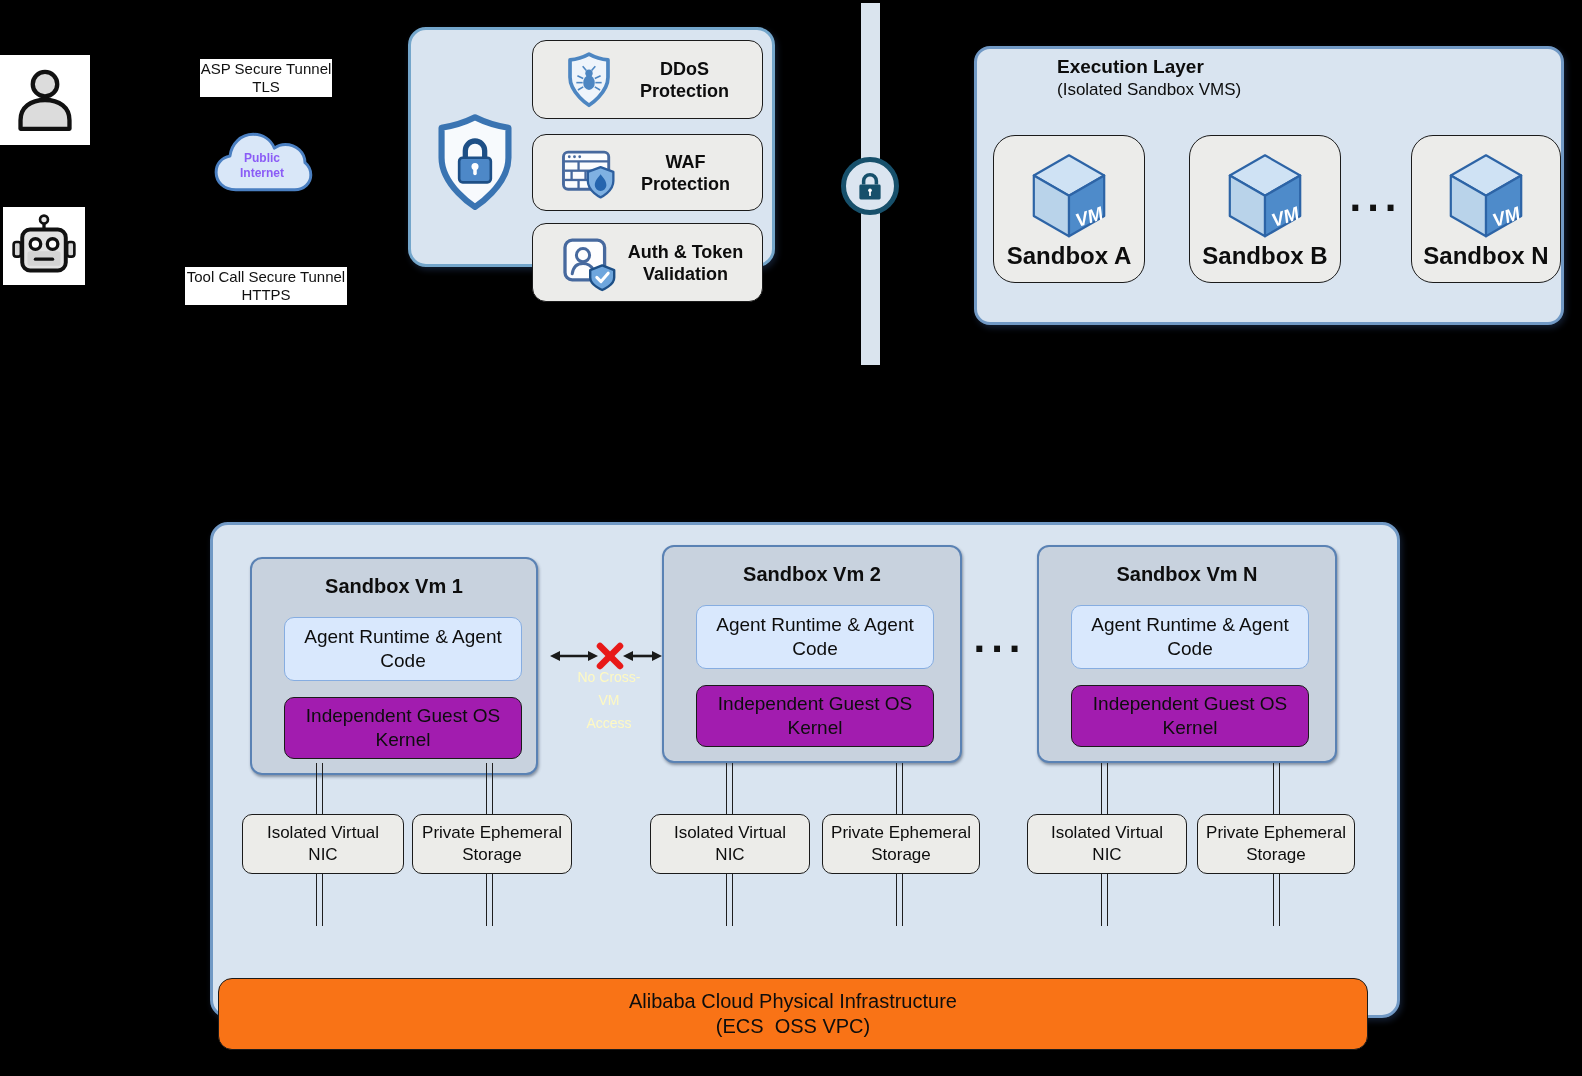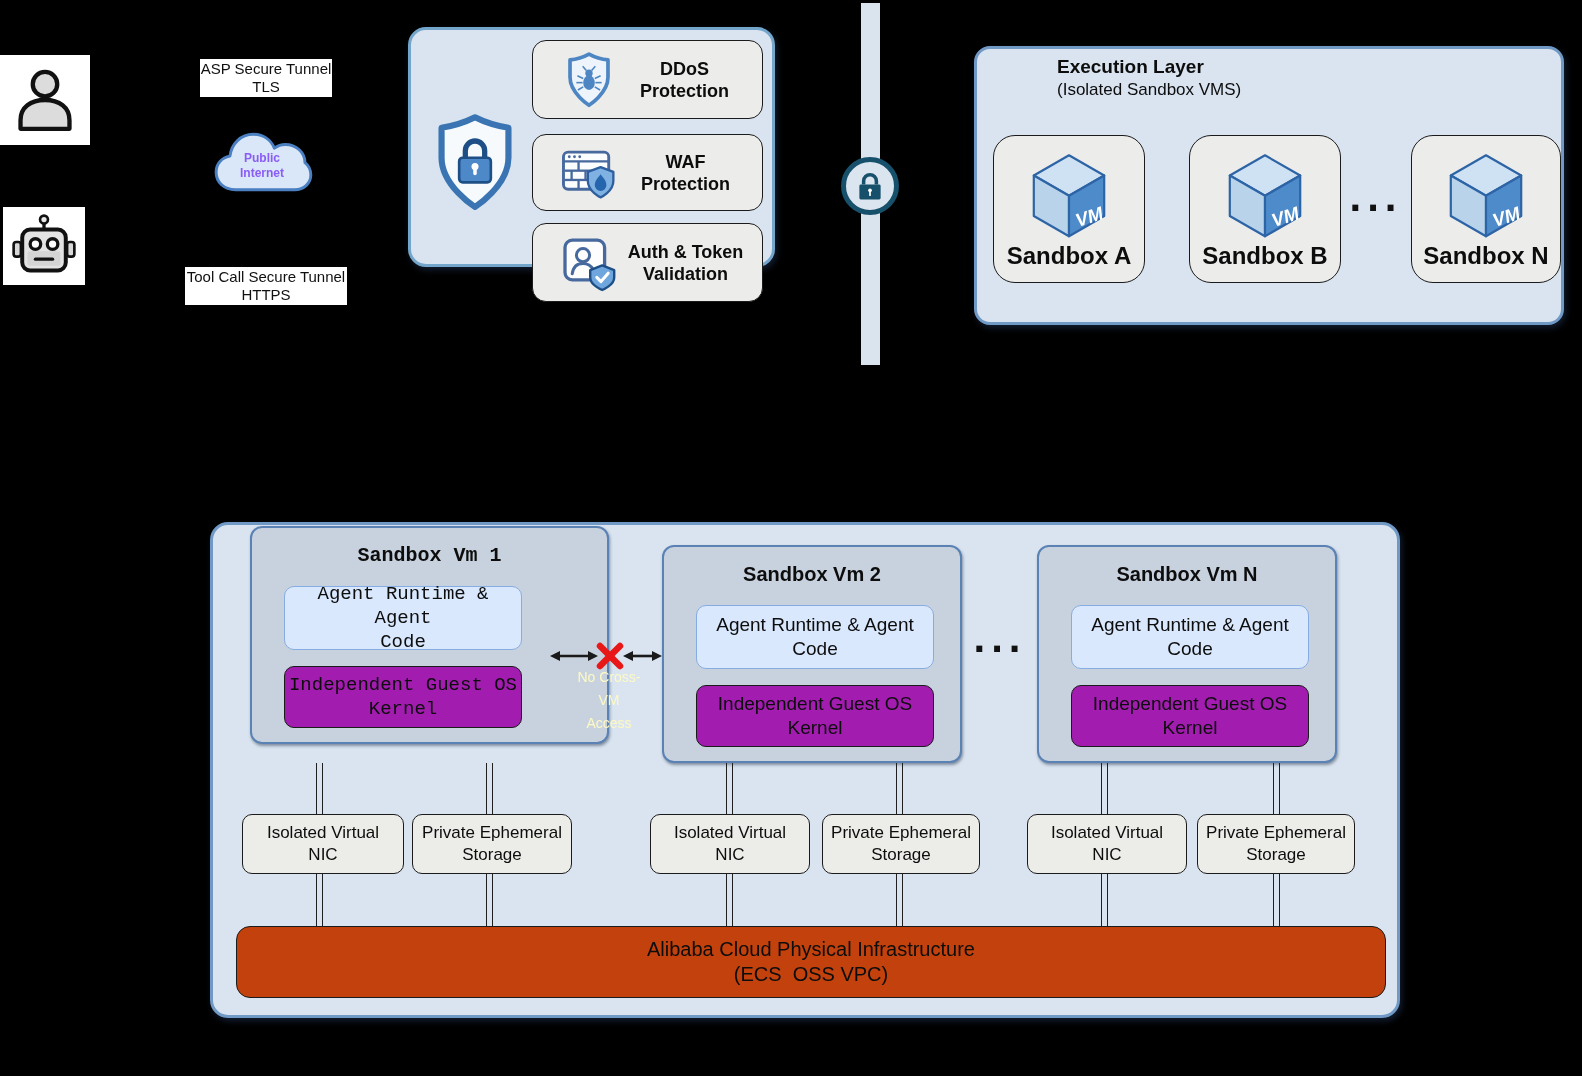--- a/index.html
+++ b/index.html
@@ -212,21 +212,21 @@
         <path d="M8,29 L48,52 L48,98 L8,75 Z" fill="#b9d3ea" stroke="#2d64a6" stroke-width="2.5" stroke-linejoin="round"></path>
         <path d="M48,52 L88,29 L88,75 L48,98 Z" fill="#4e8bca" stroke="#2d64a6" stroke-width="2.5" stroke-linejoin="round"></path>
         <text x="56" y="86" transform="rotate(-18 62 80)" fill="#fff" font-size="21" font-weight="bold" font-style="italic">VM</text>
       </svg>
       <div class="sandbox-label">Sandbox N</div>
     </div>
   </div>
 
   <div class="abs blue-container" style="left:210px;top:522px;width:1190px;height:496px;border-radius:18px;"></div>
 
-  <div class="abs vm-group" style="left:250px;top:526px;width:359px;height:218px;font-family:Liberation Mono, monospace;">
+  <div class="abs vm-group" style="left:250px;top:557px;width:288px;height:218px;">
     <div class="vm-title">Sandbox Vm 1</div>
     <div class="agent-box center col">
       <div>Agent Runtime &amp; Agent</div>
       <div>Code</div>
     </div>
     <div class="kernel-box center col">
       <div>Independent Guest OS</div>
       <div>Kernel</div>
     </div>
   </div>
@@ -304,18 +304,18 @@
   </div>
   <div class="abs gray-card leaf-box center col" style="left:1027px;top:814px;width:160px;height:60px;background:#ecece9;">
     <div>Isolated Virtual</div>
     <div>NIC</div>
   </div>
   <div class="abs gray-card leaf-box center col" style="left:1197px;top:814px;width:158px;height:60px;background:#ecece9;">
     <div>Private Ephemeral</div>
     <div>Storage</div>
   </div>
 
-  <div class="abs gray-card infra-bar center col" style="left:218px;top:926px;width:1150px;height:72px;background:#c2410c;margin-left:18px;">
+  <div class="abs gray-card infra-bar center col" style="left:218px;top:978px;width:1150px;height:72px;background:#f97316;">
     <div>Alibaba Cloud Physical Infrastructure</div>
     <div class="pre">(ECS  OSS VPC)</div>
   </div>
 
 </div>
 
 </body></html>

